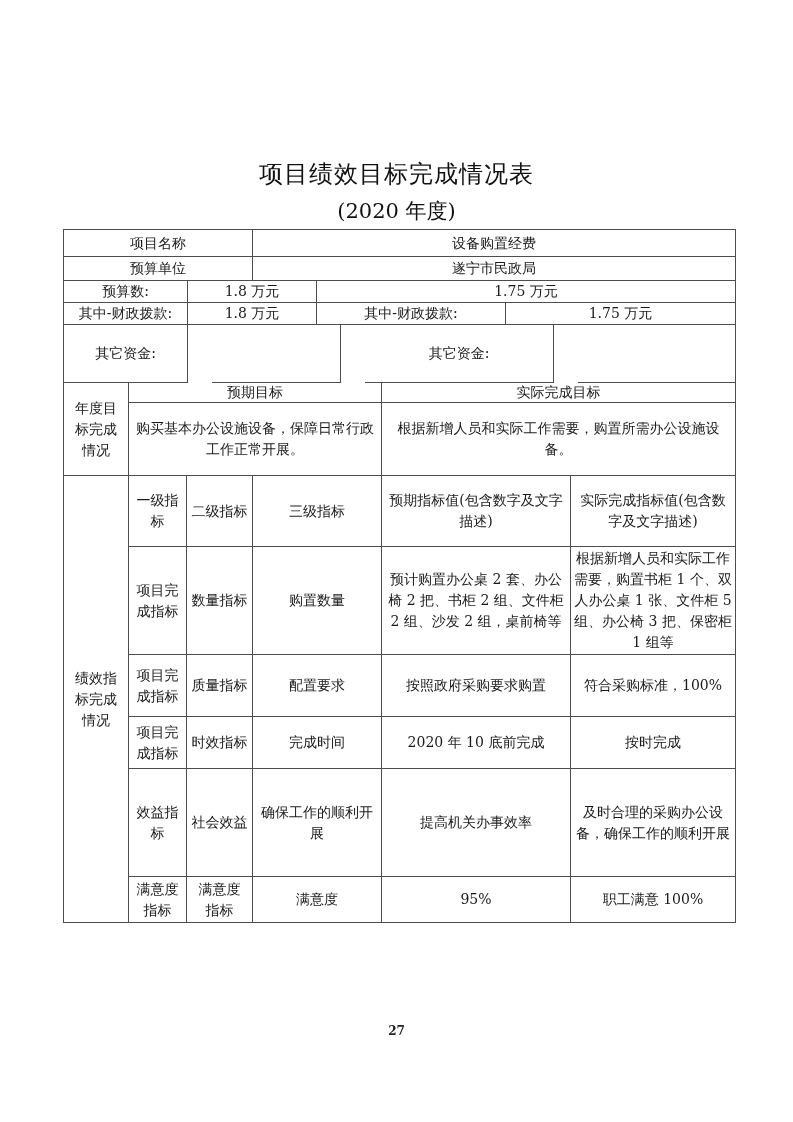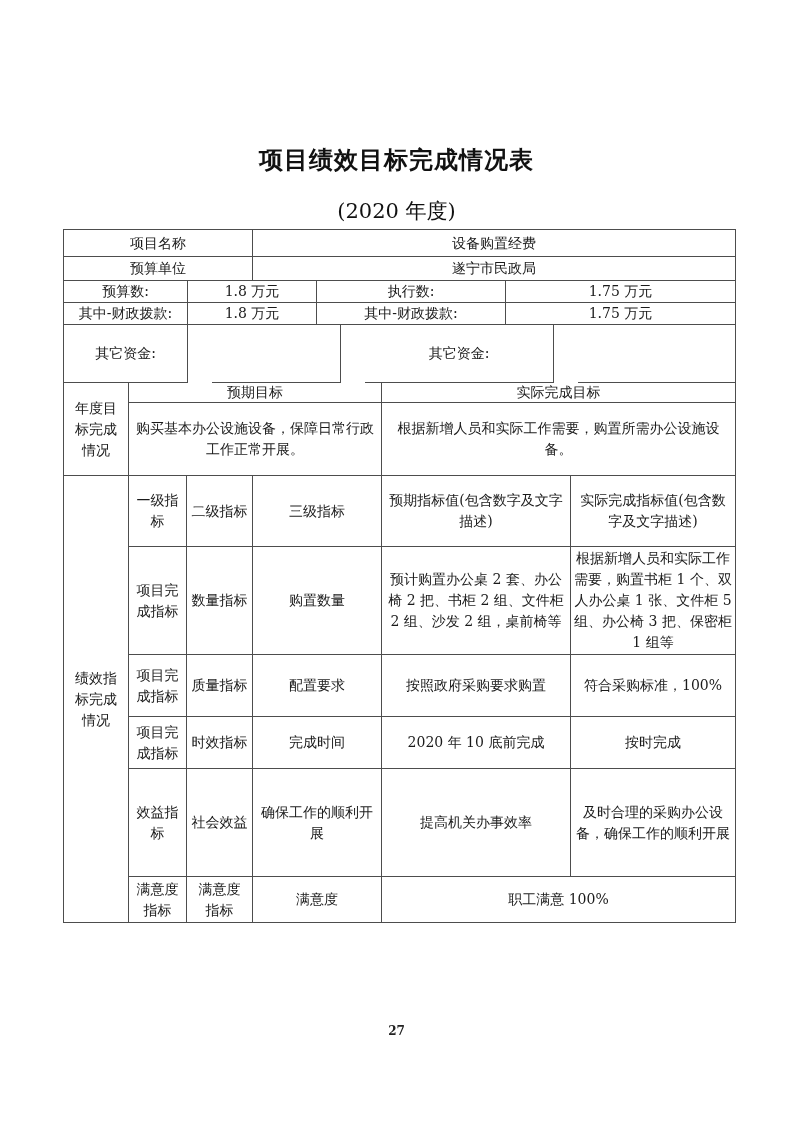--- a/index.html
+++ b/index.html
@@ -1,21 +1,21 @@
 <!DOCTYPE html>
 <html><head>
 <meta charset="utf-8">
 <style>
   * { margin:0; padding:0; box-sizing:border-box; }
   html,body { width:793px; height:1122px; }
   body { background:#fff; font-family:"DejaVu Serif","Liberation Serif",serif; color:#1a1a1a; position:relative; }
   .page { position:absolute; inset:0; background:#fff; }
 
-  .doc-title { position:absolute; top:144px; left:0; width:793px; text-align:center;
-               font-size:24px; font-weight:bold; letter-spacing:1px; color:#111; }
+  .doc-title { position:absolute; top:158px; left:0; width:793px; text-align:center;
+               font-size:24px; font-weight:normal; letter-spacing:1px; color:#111; }
   .doc-subtitle { position:absolute; top:197px; left:0; width:793px; text-align:center;
                   font-size:21px; color:#111; }
   .page-number { position:absolute; top:1024px; left:0; width:793px; text-align:center;
                  font-size:12px; color:#222; font-weight:bold; }
 
   .tbl { position:absolute; left:63px; top:229px; width:673px; border:1px solid #4d4d4d; background:#fff; }
   .tr { display:flex; width:100%; }
   .td { border-right:1px solid #4d4d4d; border-bottom:1px solid #4d4d4d;
         display:flex; align-items:center; justify-content:center; text-align:center;
         font-size:14px; line-height:21px; padding:1px 3px; overflow:hidden;
@@ -67,21 +67,20 @@
     <div class="tr h-unit">
       <div class="td c123">预算单位</div>
       <div class="td grow last">遂宁市民政局</div>
     </div>
 
     <div class="section">
       <div class="rows">
         <div class="tr h-b1">
           <div class="td c23">预算数:</div>
           <div class="td c4">1.8 万元</div>
-          <div class="td c5">执行数:</div>
           <div class="td c6 last">1.75 万元</div>
         </div>
         <div class="tr h-b2">
           <div class="td c23">其中-财政拨款:</div>
           <div class="td c4">1.8 万元</div>
           <div class="td c5">其中-财政拨款:</div>
           <div class="td c6 last">1.75 万元</div>
         </div>
         <div class="tr h-b3">
           <div class="td c23">其它资金:</div>
@@ -147,20 +146,21 @@
           <div class="td c4">确保工作的顺利开展</div>
           <div class="td c5">提高机关办事效率</div>
           <div class="td c6 last">及时合理的采购办公设备，确保工作的顺利开展</div>
         </div>
 
         <div class="tr h-r4">
           <div class="td c2 nb">满意度指标</div>
           <div class="td c3 nb">满意度
 指标</div>
           <div class="td c4 nb">满意度</div>
+          <div class="td c5 nb">95%</div>
           <div class="td c6 last nb">职工满意 100%</div>
         </div>
       </div>
     </div>
 
   </div>
 
   <div class="page-number">27</div>
 </div>
 

